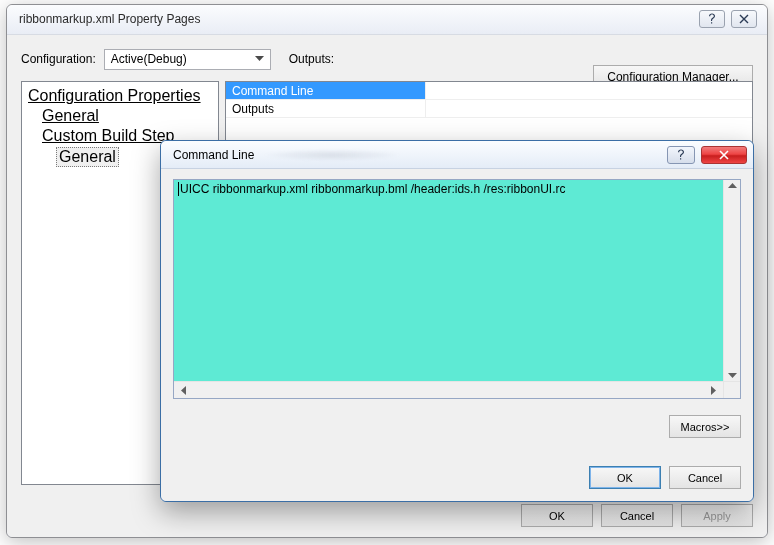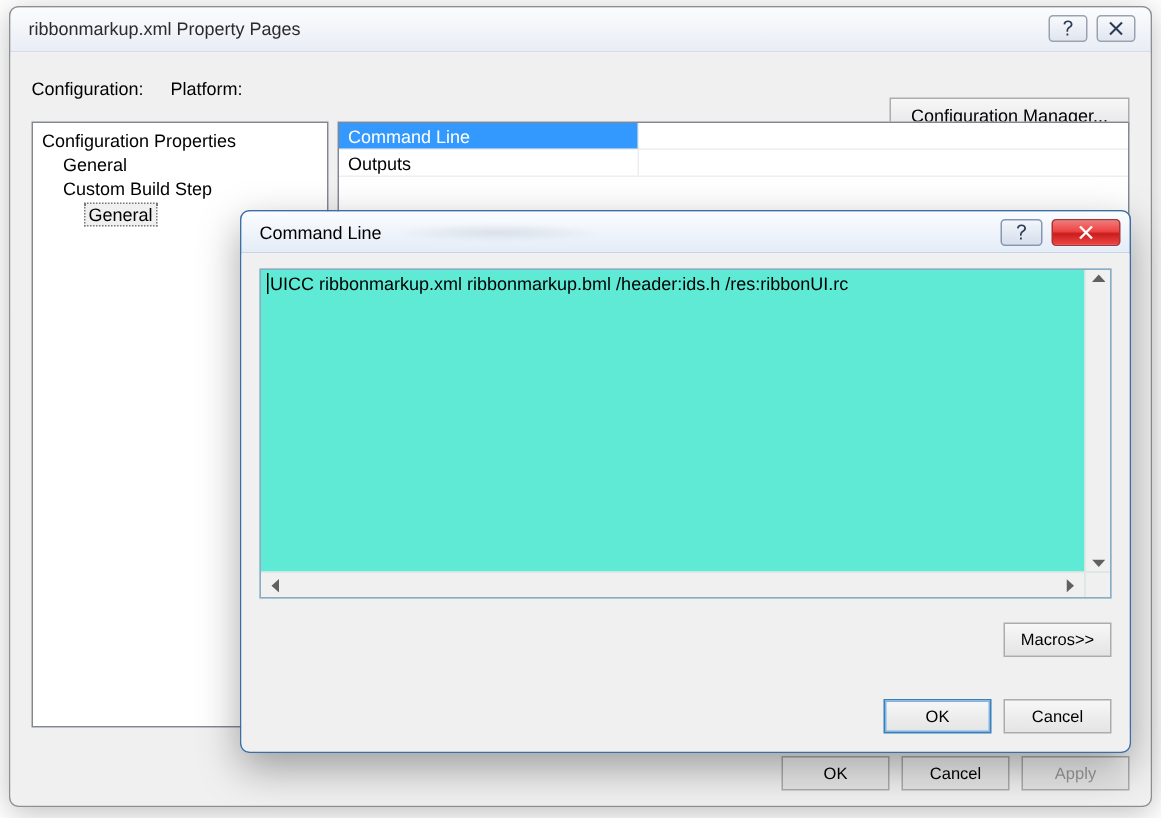--- a/index.html
+++ b/index.html
@@ -103,21 +103,22 @@
     width: 198px;
     height: 100%;
     border: 1px solid #828790;
     background: #fff;
     padding: 4px 2px;
     overflow: hidden;
   }
   .tree-node {
     padding: 1px 2px 1px 4px;
     white-space: nowrap;
-    font-size: 12px;
+    font-size: 16px;
+    text-decoration: underline;
   }
   .indent1 { padding-left: 18px; }
   .indent2 { padding-left: 32px; }
   .tree-sel {
     background: #f0f0f0;
     border: 1px dotted #7a7a7a;
     display: inline-block;
     padding: 0 2px;
   }
 
@@ -315,21 +316,29 @@
       <svg width="10" height="10" viewBox="0 0 10 10">
         <path d="M1 1 L9 9 M9 1 L1 9" stroke="#2b3b55" stroke-width="1.4" fill="none"></path>
       </svg>
     </div>
   </div>
 
   <div class="client">
 
     <div class="toprow">
       <span class="lbl">Configuration:</span>
-      <span class="lbl" style="margin-left:10px">Platform:</span>
+      <div class="combo cfg-combo">
+        <span class="val">Active(Debug)</span>
+        <span class="arrow">
+          <svg width="9" height="6" viewBox="0 0 9 6">
+              <path d="M0 0 L4.5 5 L9 0 Z" fill="#4a4a4a"></path>
+            </svg>
+        </span>
+      </div>
+      <span class="lbl" style="margin-left:10px">Outputs:</span>
       <div style="flex:1"></div>
       <div class="btn-flat cfg-mgr">
         <span>Configuration Manager...</span>
       </div>
     </div>
 
     <div class="mainrow">
       <div class="tree">
         <div class="tree-node"><span>Configuration Properties</span></div>
         <div class="tree-node indent1"><span>General</span></div>

